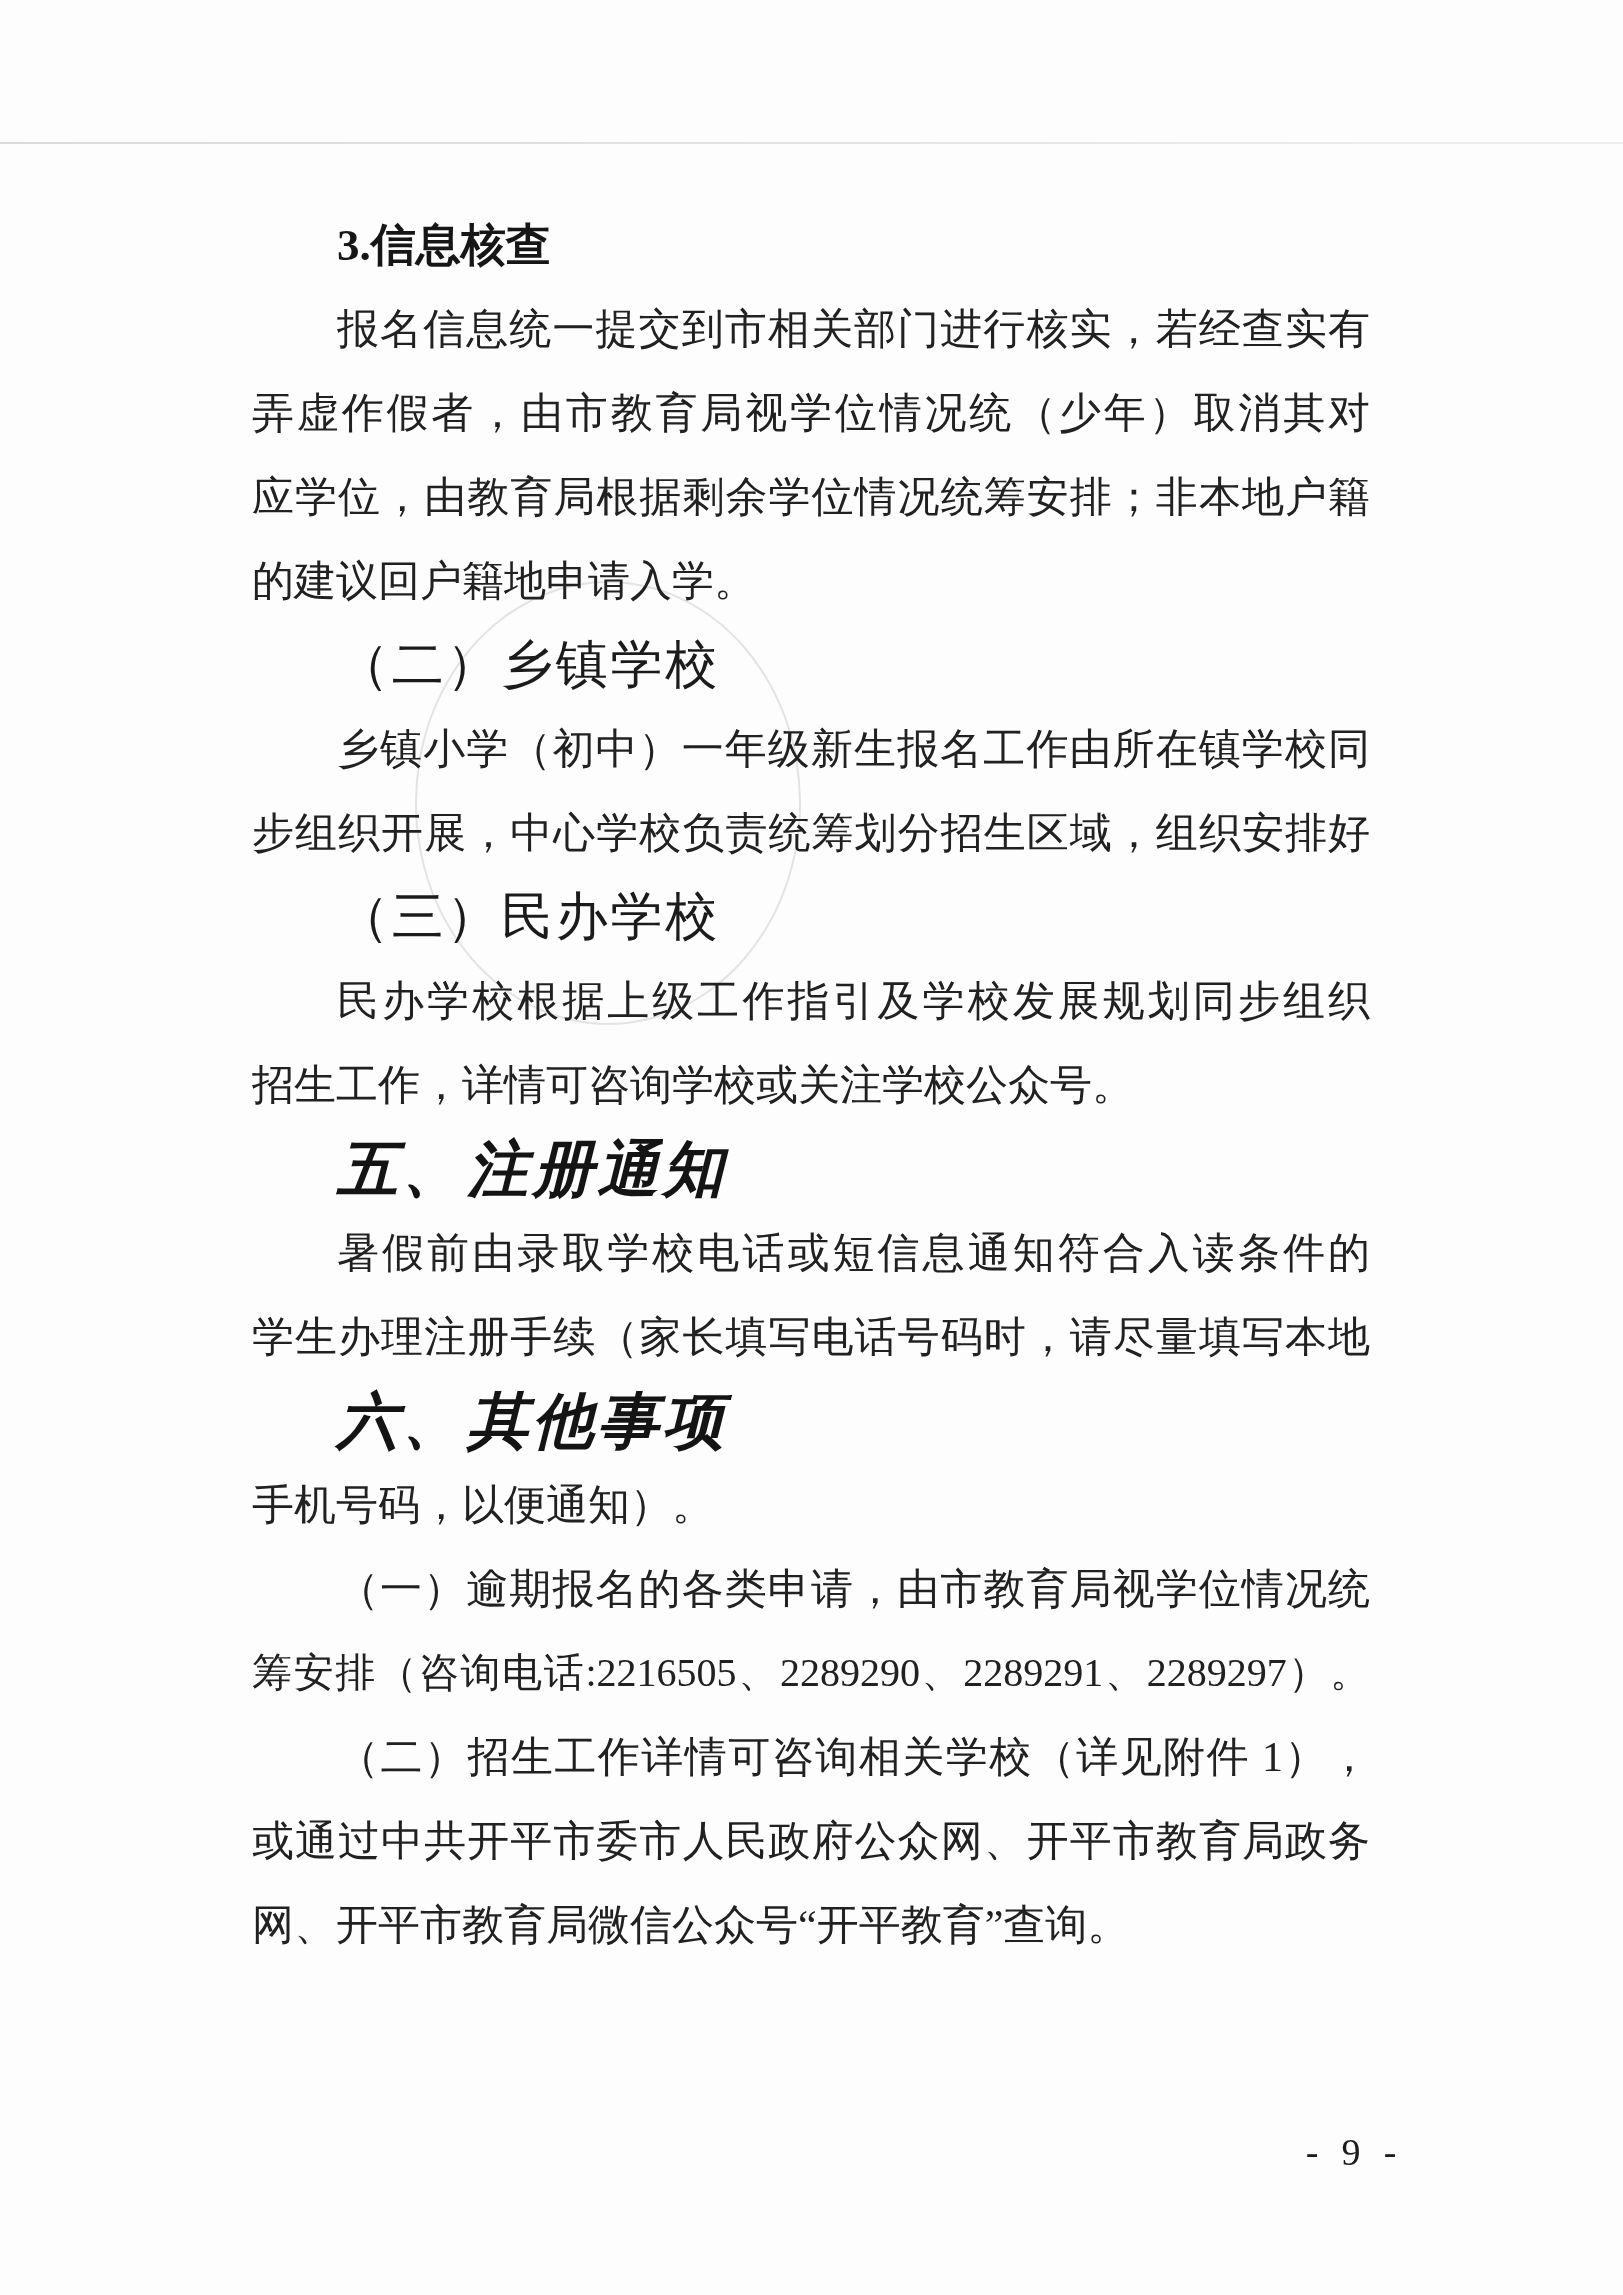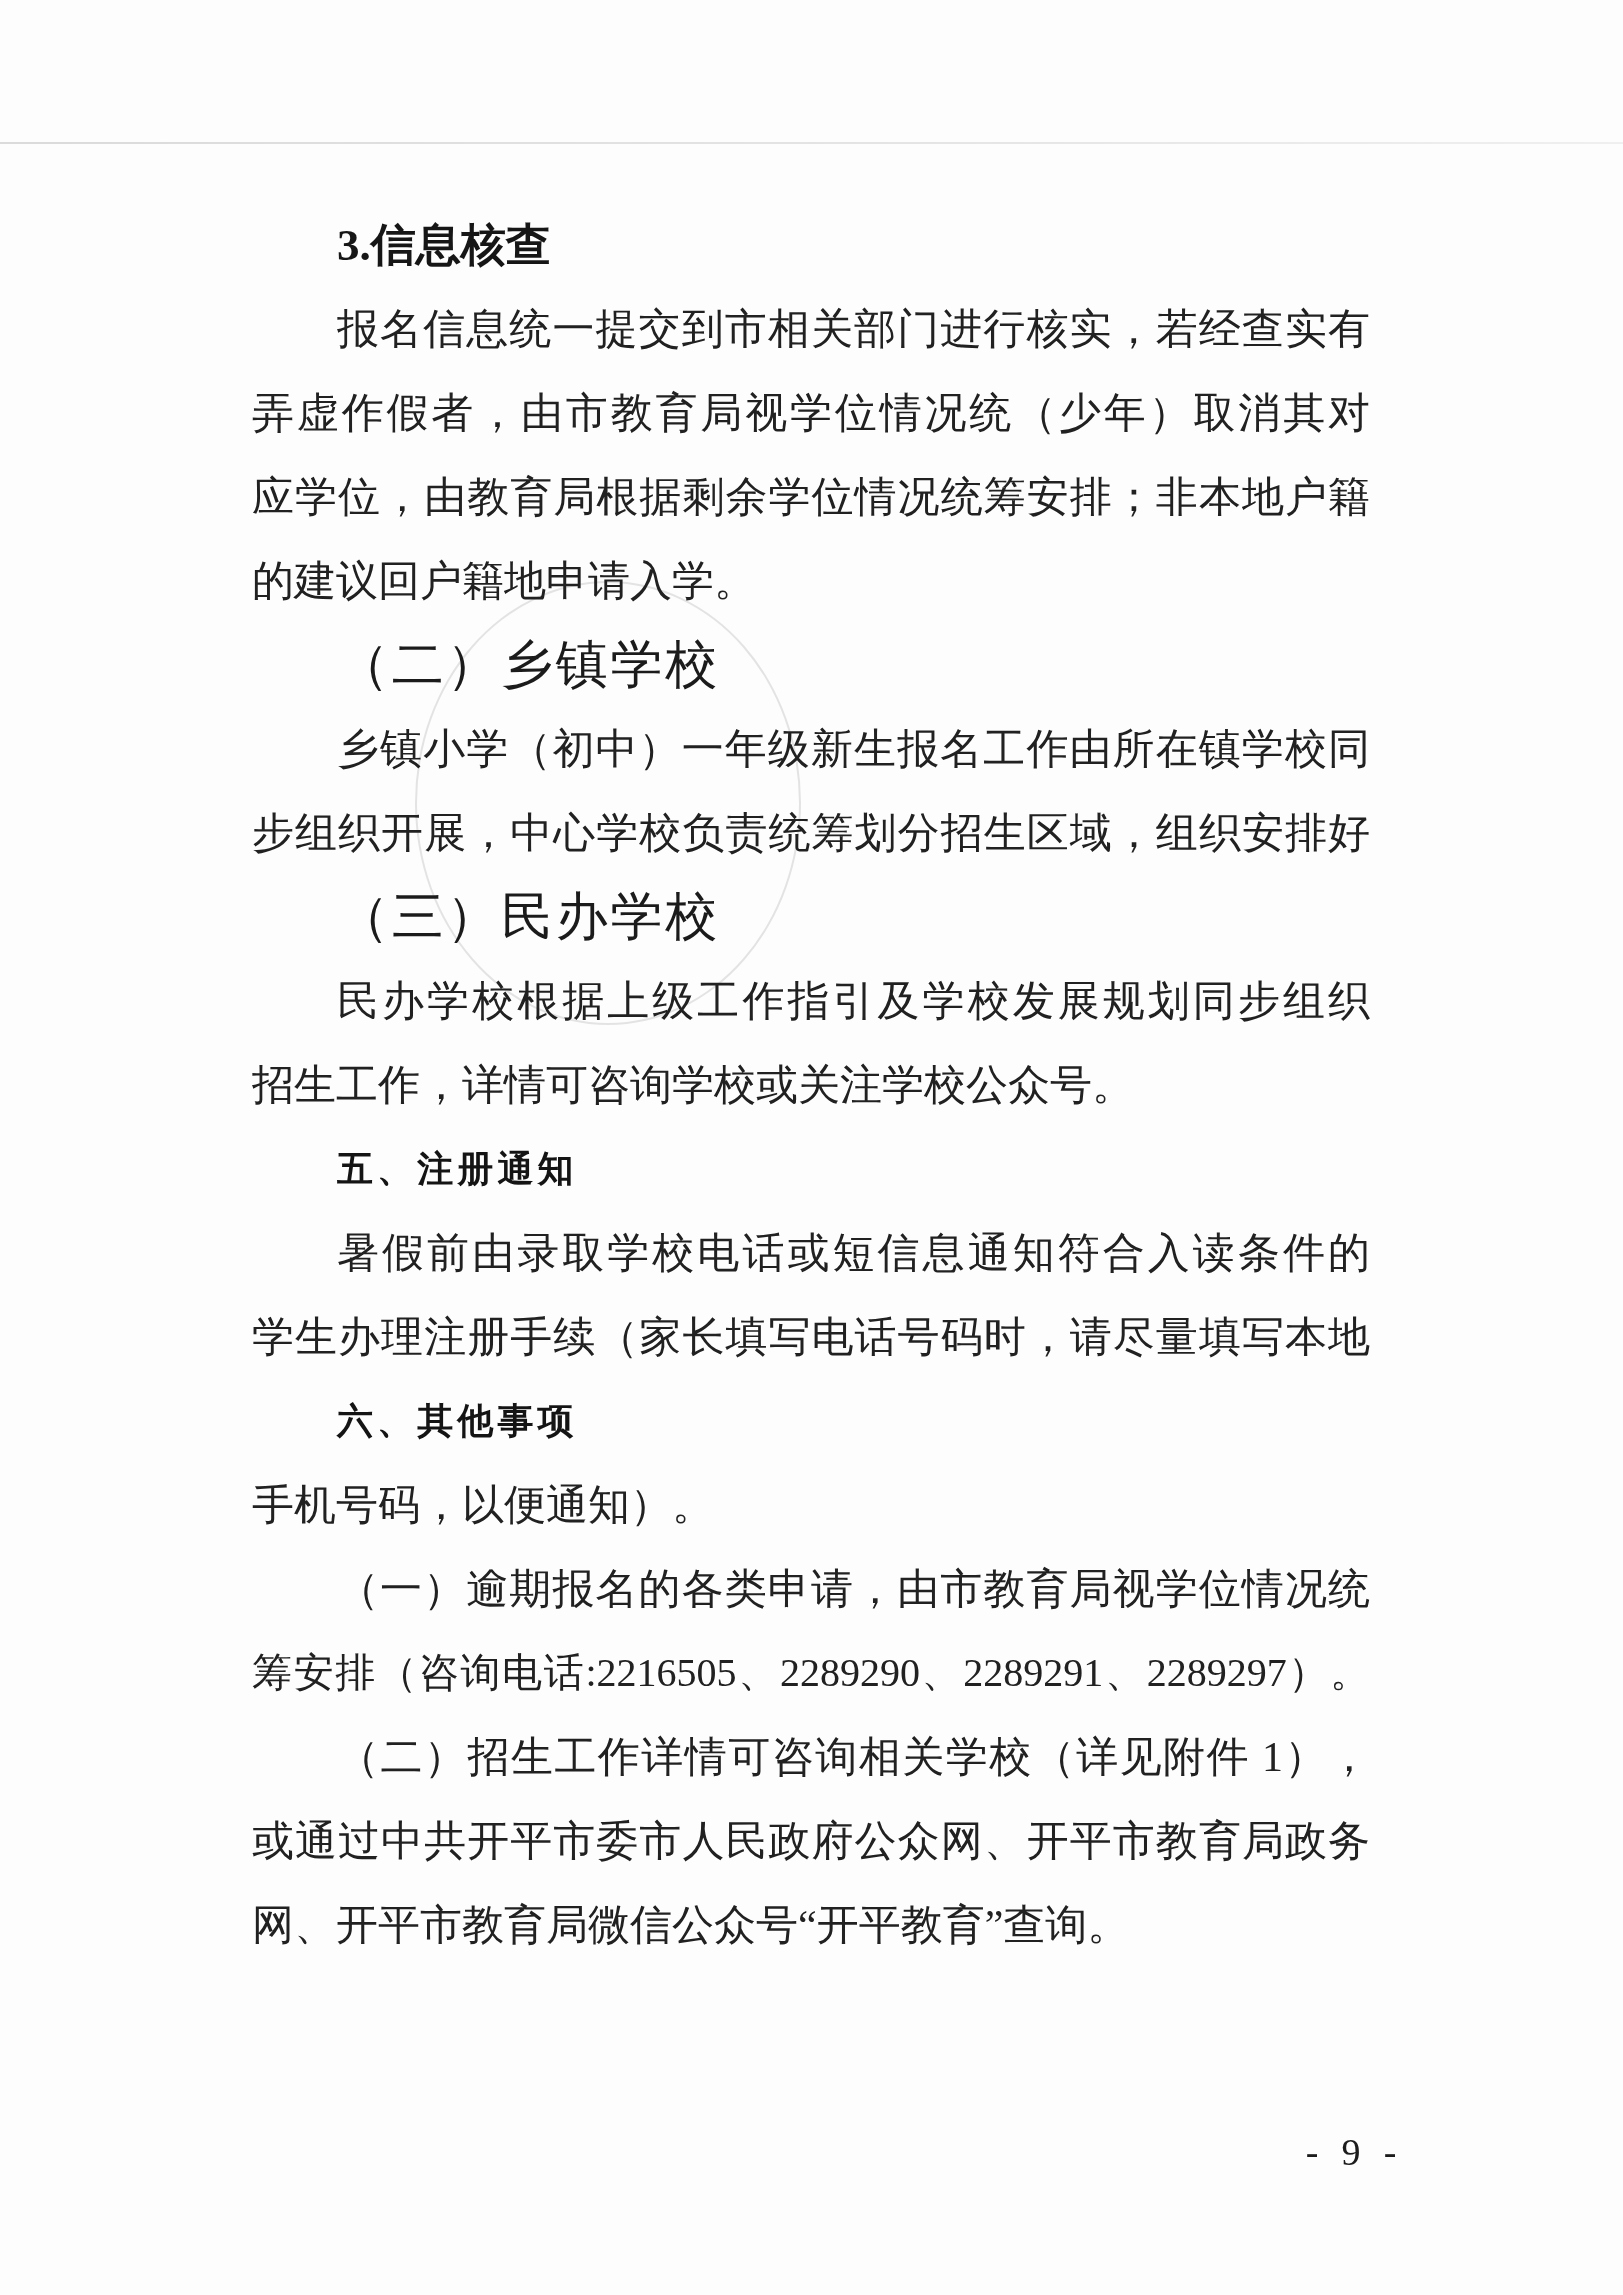--- a/index.html
+++ b/index.html
@@ -48,24 +48,25 @@
     font-weight: bold;
     color: #161616;
   }
   .h-kai {
     font-size: 52px;
     color: #1b1b1b;
     letter-spacing: 2.7px;
   }
   .h-black {
     font-family: "Liberation Sans", "DejaVu Sans", sans-serif;
-    font-size: 36px;
+    font-size: 61px;
     font-weight: bold;
     color: #141414;
     letter-spacing: 4.1px;
+    font-style: italic;
   }
   .tight { font-size: 40px; }
   .page-number {
     position: absolute;
     left: 1252px; top: 2128px;
     width: 205px;
     height: 48px;
     line-height: 48px;
     font-size: 38px;
     letter-spacing: 6.8px;

